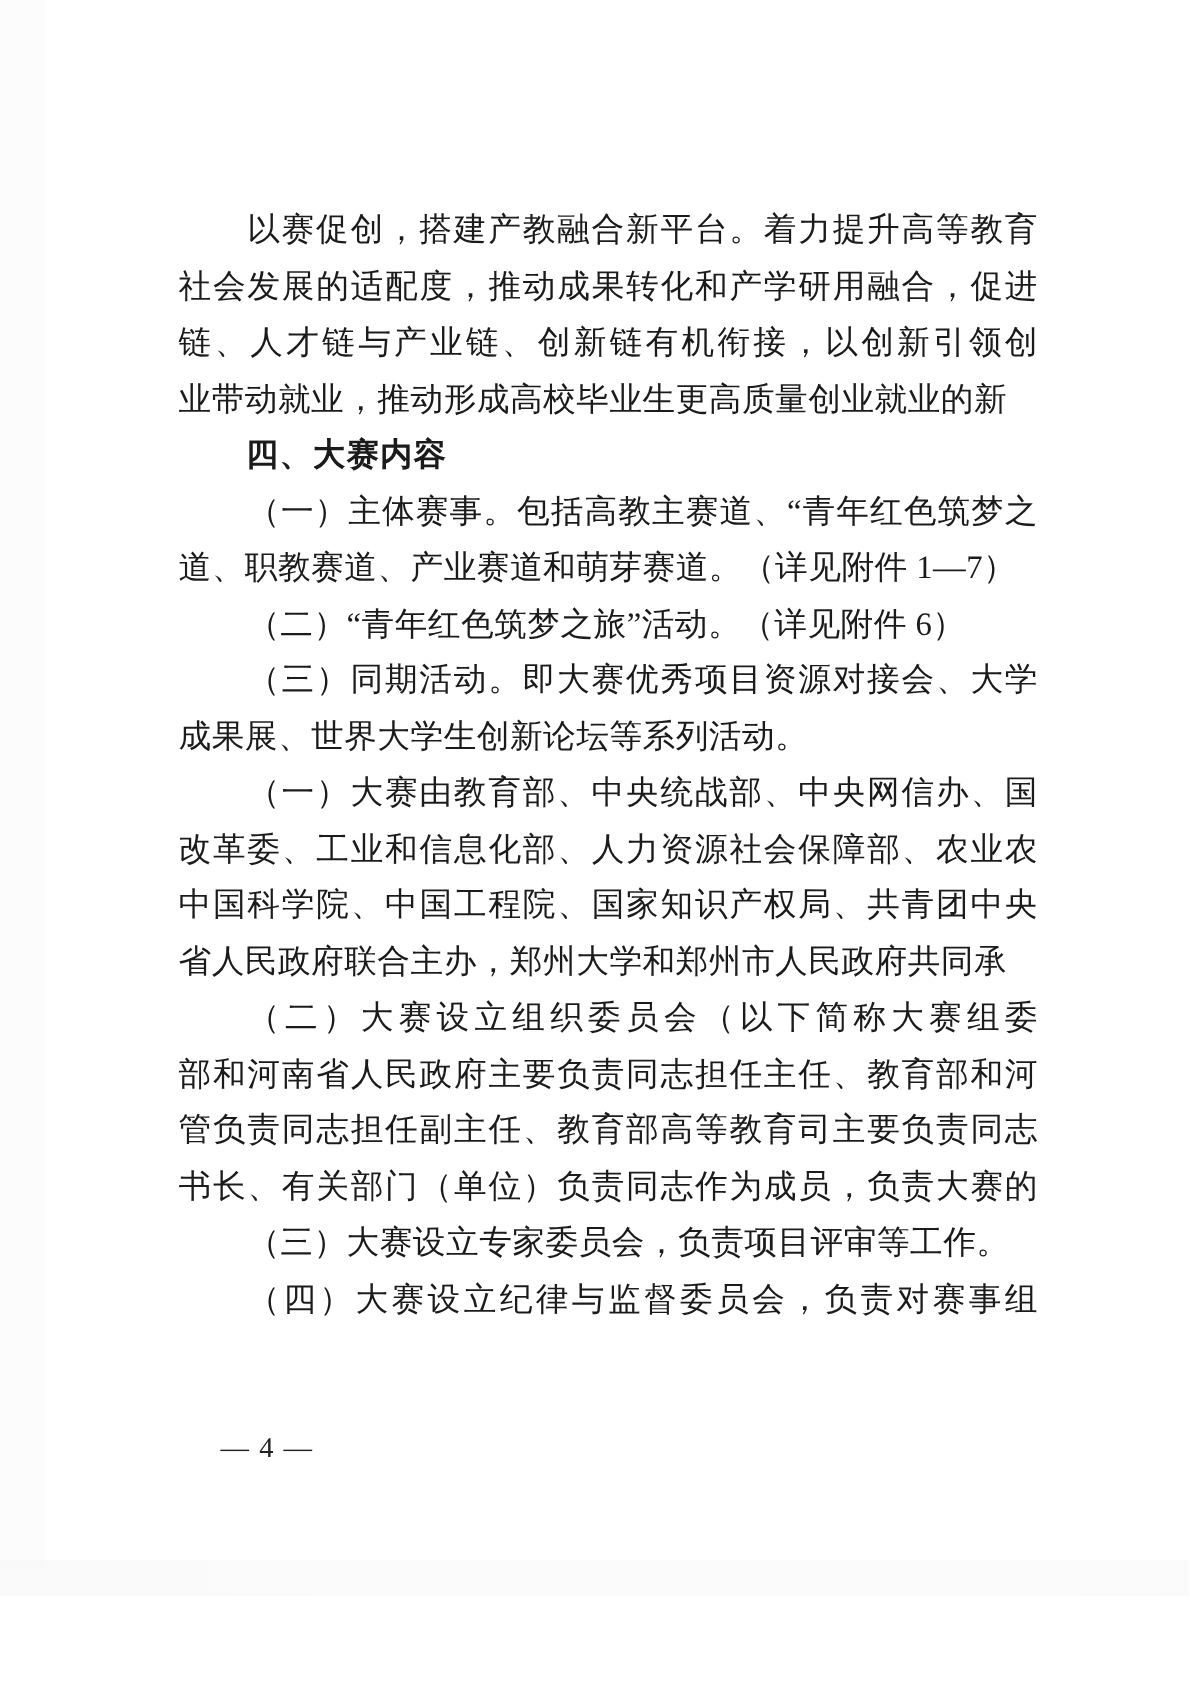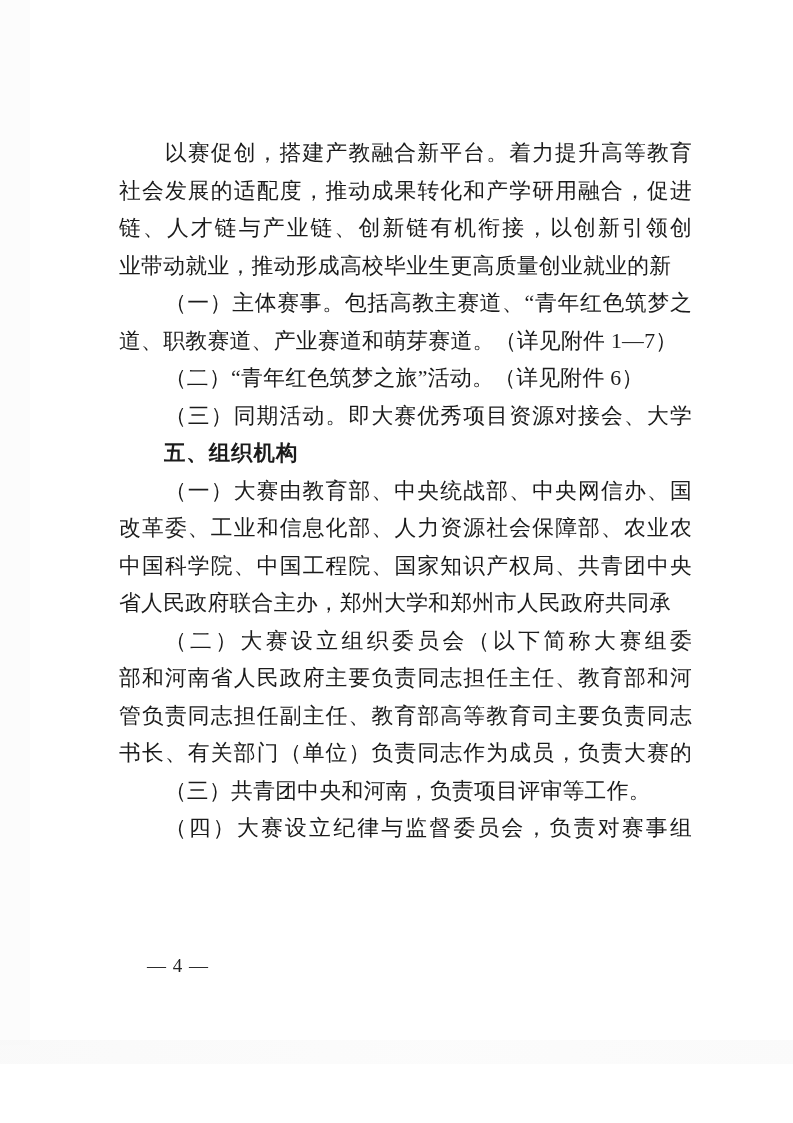--- a/index.html
+++ b/index.html
@@ -84,31 +84,32 @@
 
 <div class="scan-page">
   <div class="scan-edge-left"></div>
   <div class="scan-edge-bottom"></div>
 
   <div class="doc-body">
       <div class="line indent fill">以赛促创，搭建产教融合新平台。着力提升高等教育与经济</div>
       <div class="line fill">社会发展的适配度，推动成果转化和产学研用融合，促进教育</div>
       <div class="line fill">链、人才链与产业链、创新链有机衔接，以创新引领创业、以创</div>
       <div class="line">业带动就业，推动形成高校毕业生更高质量创业就业的新局面。</div>
+      <div class="line indent bold">四、大赛内容</div>
       <div class="line indent fill">（一）主体赛事。包括高教主赛道、“青年红色筑梦之旅”赛</div>
       <div class="line">道、职教赛道、产业赛道和萌芽赛道。（详见附件 1—7）</div>
       <div class="line indent">（二）“青年红色筑梦之旅”活动。（详见附件 6）</div>
       <div class="line indent fill">（三）同期活动。即大赛优秀项目资源对接会、大学生创新</div>
-      <div class="line indent bold">五、组织机构</div>
+      <div class="line">成果展、世界大学生创新论坛等系列活动。</div>
       <div class="line indent fill">（一）大赛由教育部、中央统战部、中央网信办、国家发展</div>
       <div class="line fill">改革委、工业和信息化部、人力资源社会保障部、农业农村部、</div>
       <div class="line fill">中国科学院、中国工程院、国家知识产权局、共青团中央和河南</div>
       <div class="line">省人民政府联合主办，郑州大学和郑州市人民政府共同承办。</div>
       <div class="line indent fill">（二）大赛设立组织委员会（以下简称大赛组委会），由教育</div>
       <div class="line fill">部和河南省人民政府主要负责同志担任主任、教育部和河南省分</div>
       <div class="line fill">管负责同志担任副主任、教育部高等教育司主要负责同志担任秘</div>
       <div class="line fill">书长、有关部门（单位）负责同志作为成员，负责大赛的组织</div>
-      <div class="line indent">（三）共青团中央和河南，负责项目评审等工作。</div>
+      <div class="line indent">（三）大赛设立专家委员会，负责项目评审等工作。</div>
       <div class="line indent fill">（四）大赛设立纪律与监督委员会，负责对赛事组织、参赛</div>
     </div>
 
   <div class="page-number">— 4 —</div>
 </div>
 
 </body></html>

